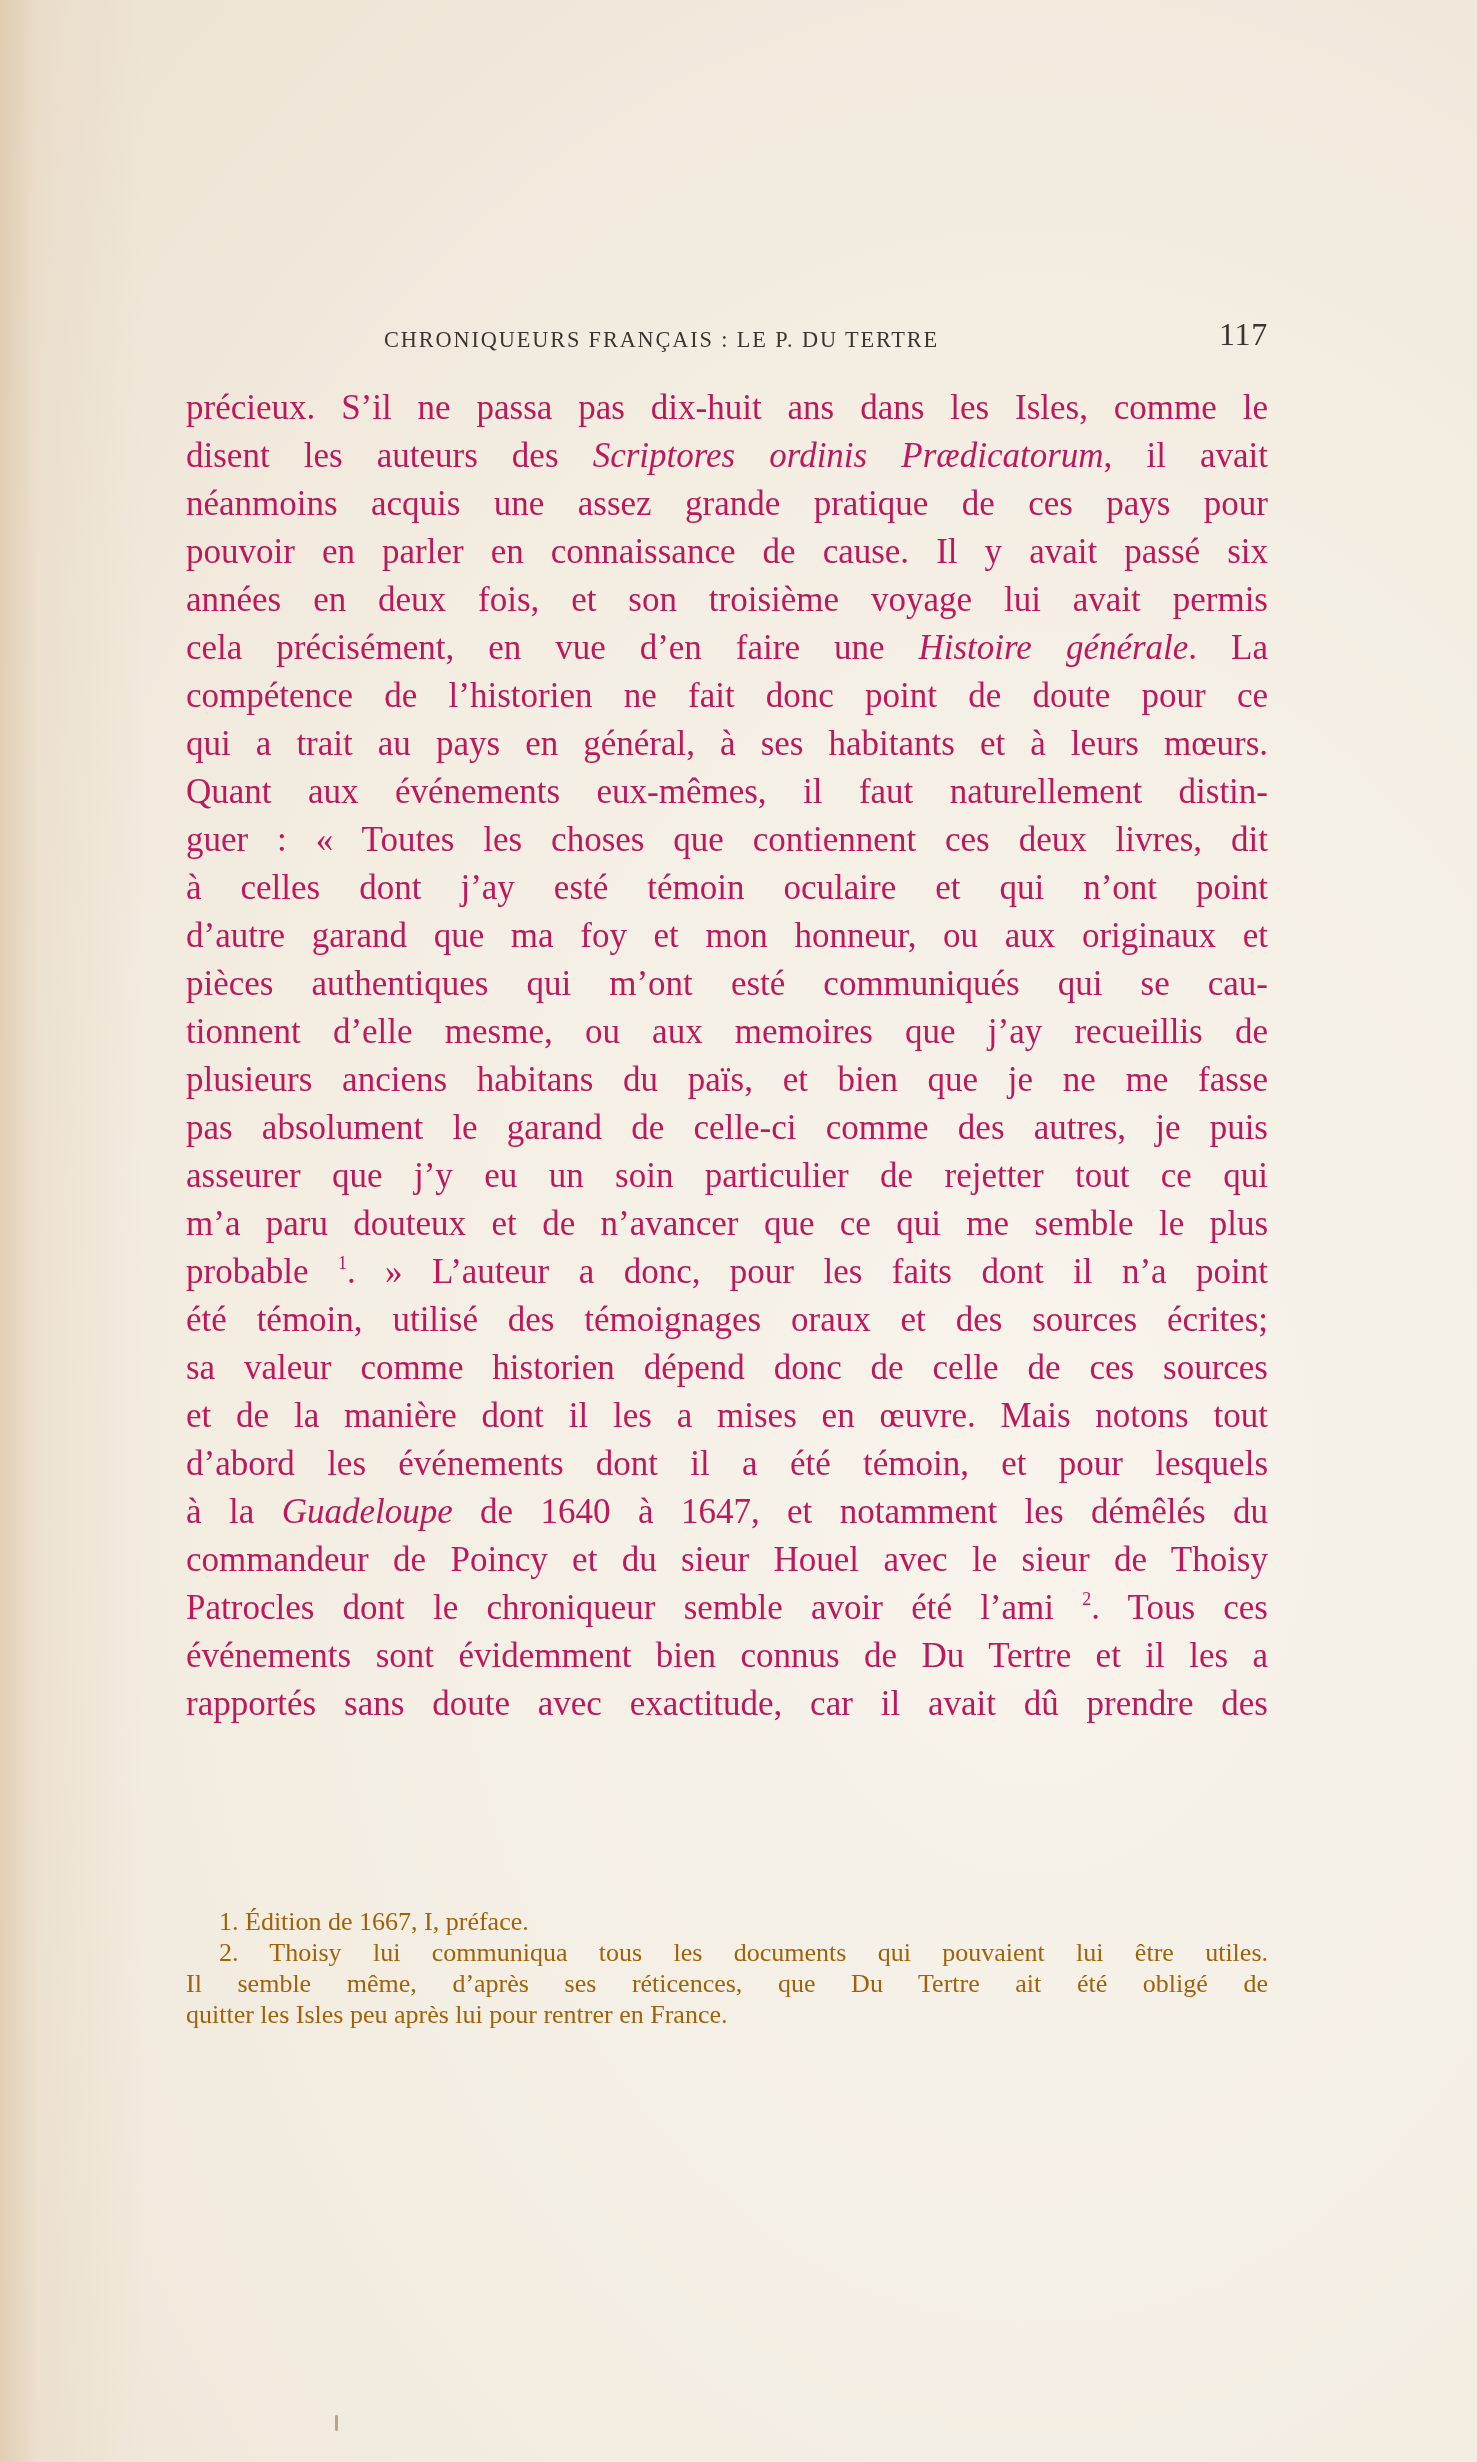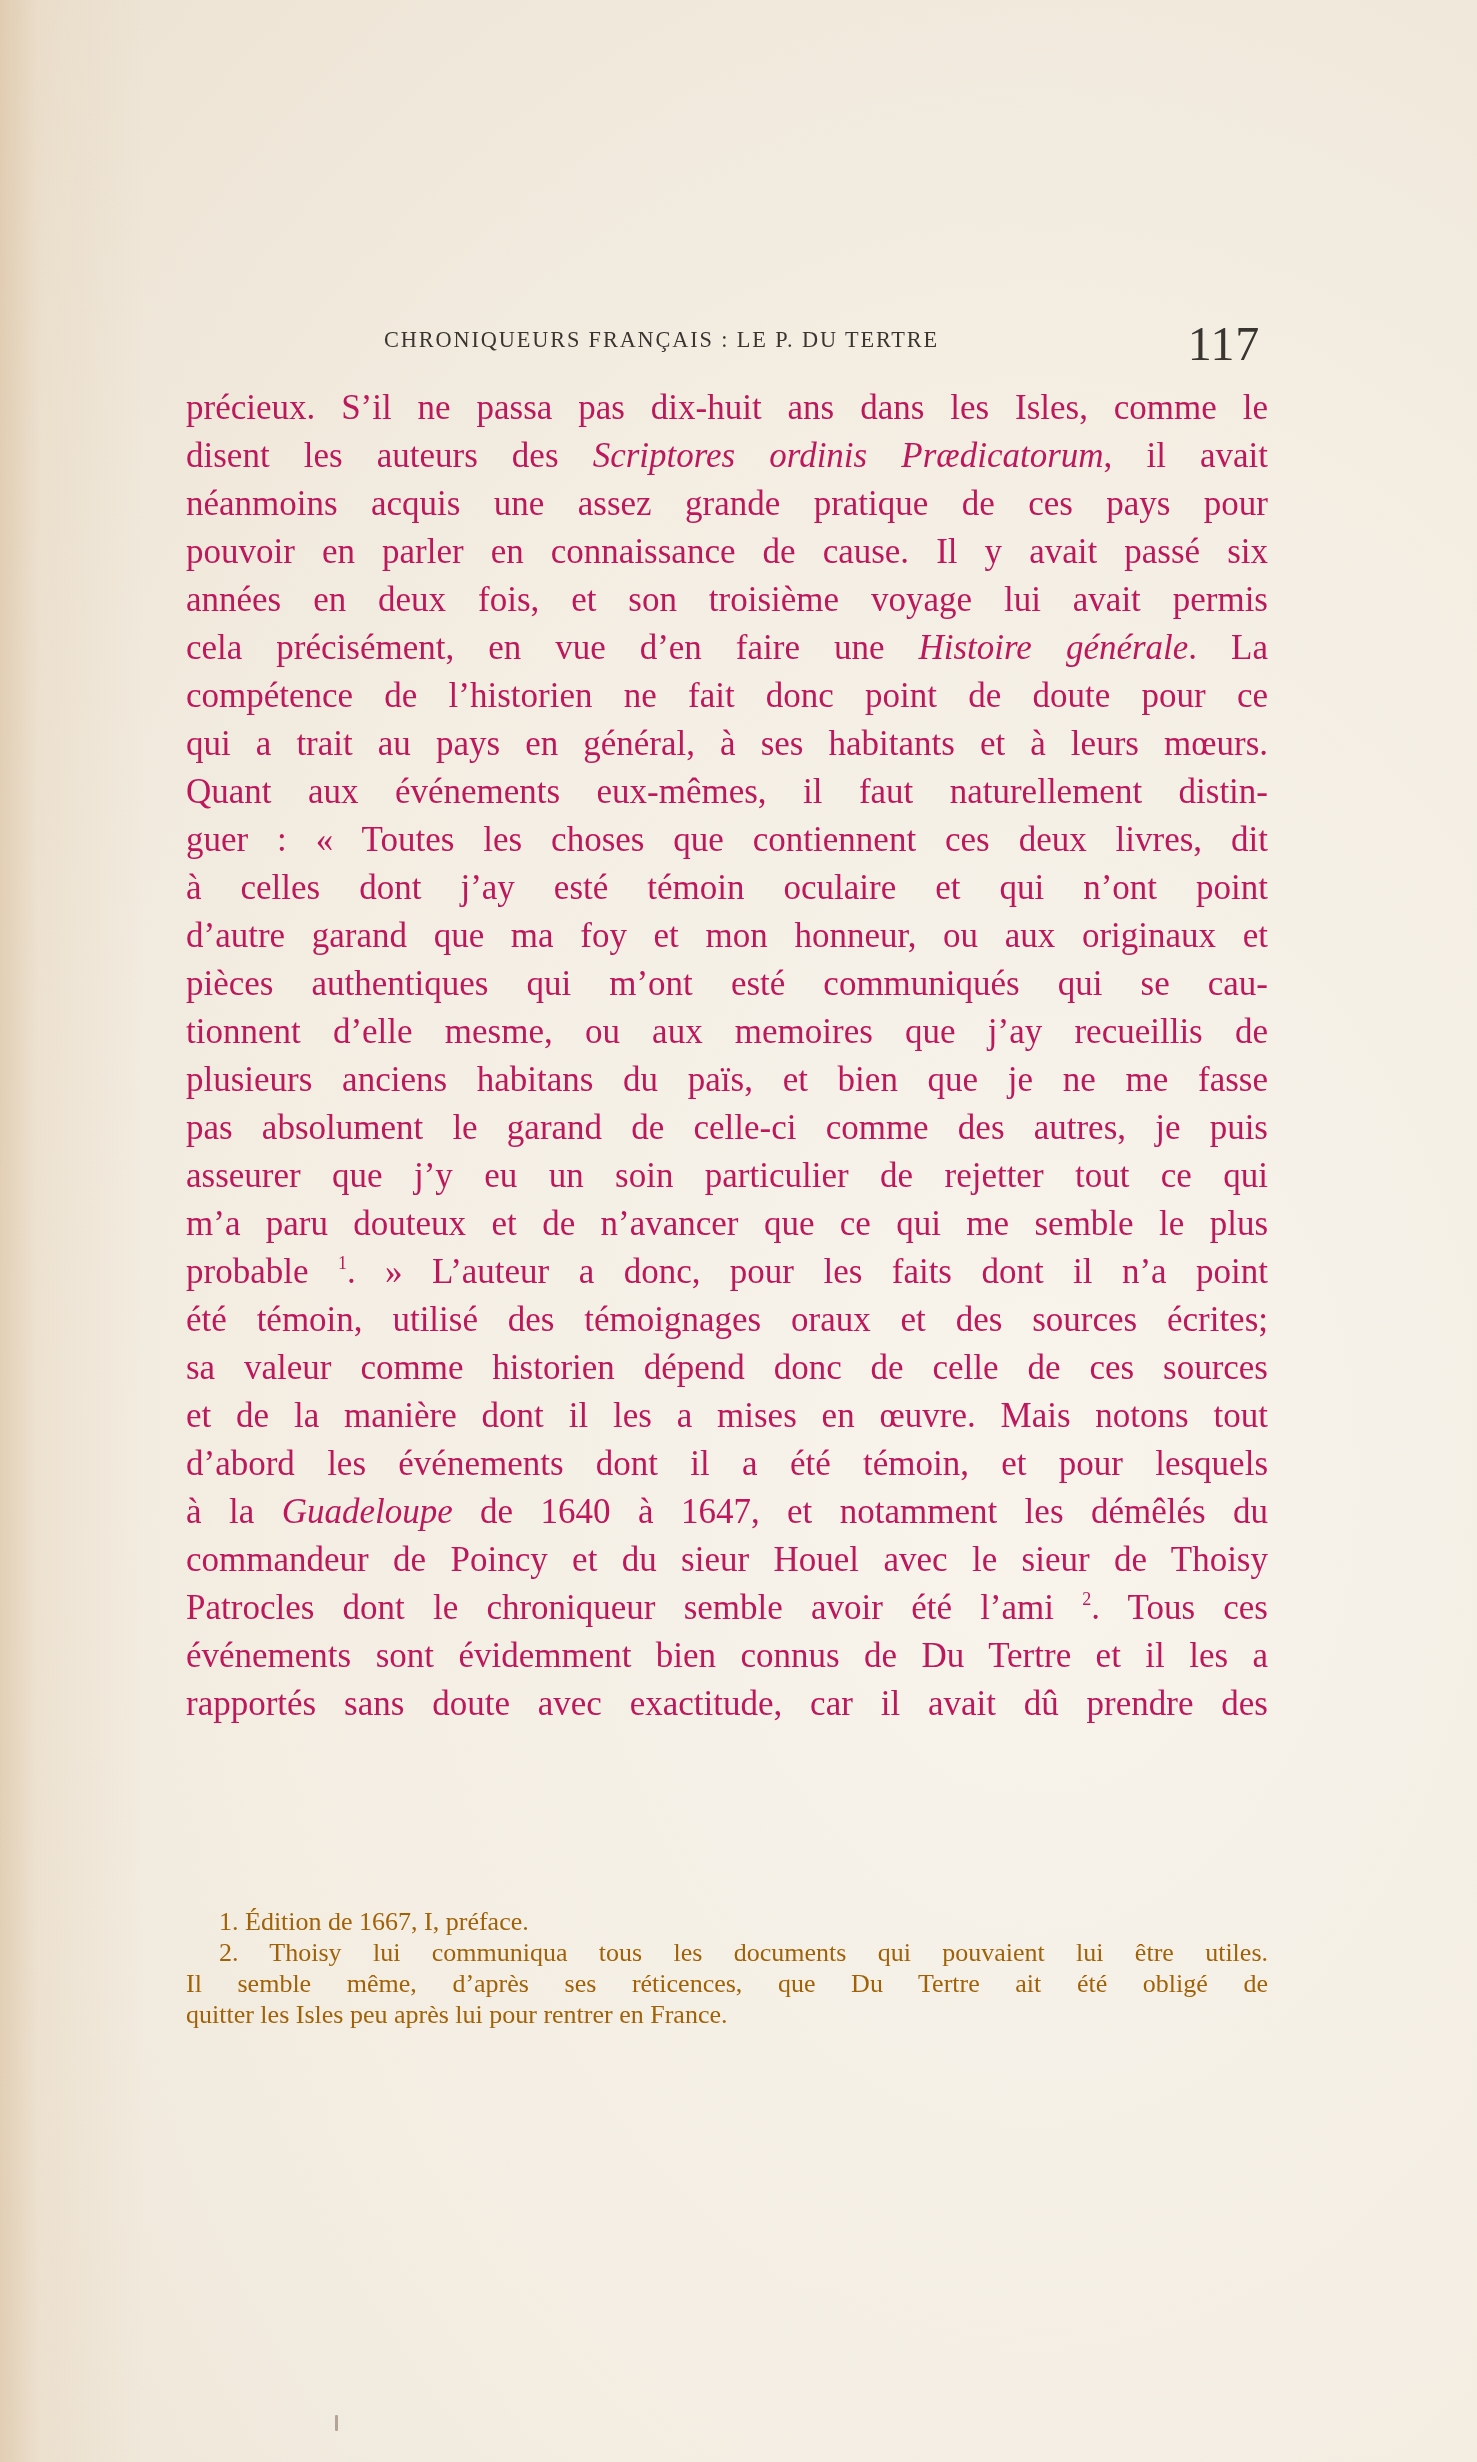--- a/index.html
+++ b/index.html
@@ -38,23 +38,23 @@
       top: 6.5px;
       font-size: 24px;
       letter-spacing: 2px;
       color: #3a3530;
       white-space: nowrap;
       transform: scaleX(0.93);
       transform-origin: left center;
     }
     .page-number {
       position: absolute;
-      right: 10px;
+      right: 2px;
       top: -2.6px;
-      font-size: 48px;
+      font-size: 32px;
       color: #3a3530;
       letter-spacing: 0.7px;
       margin-left: 22px;
     }
     .body-text {
       position: absolute;
       left: 186px;
       top: 384px;
       width: 1082px;
     }

